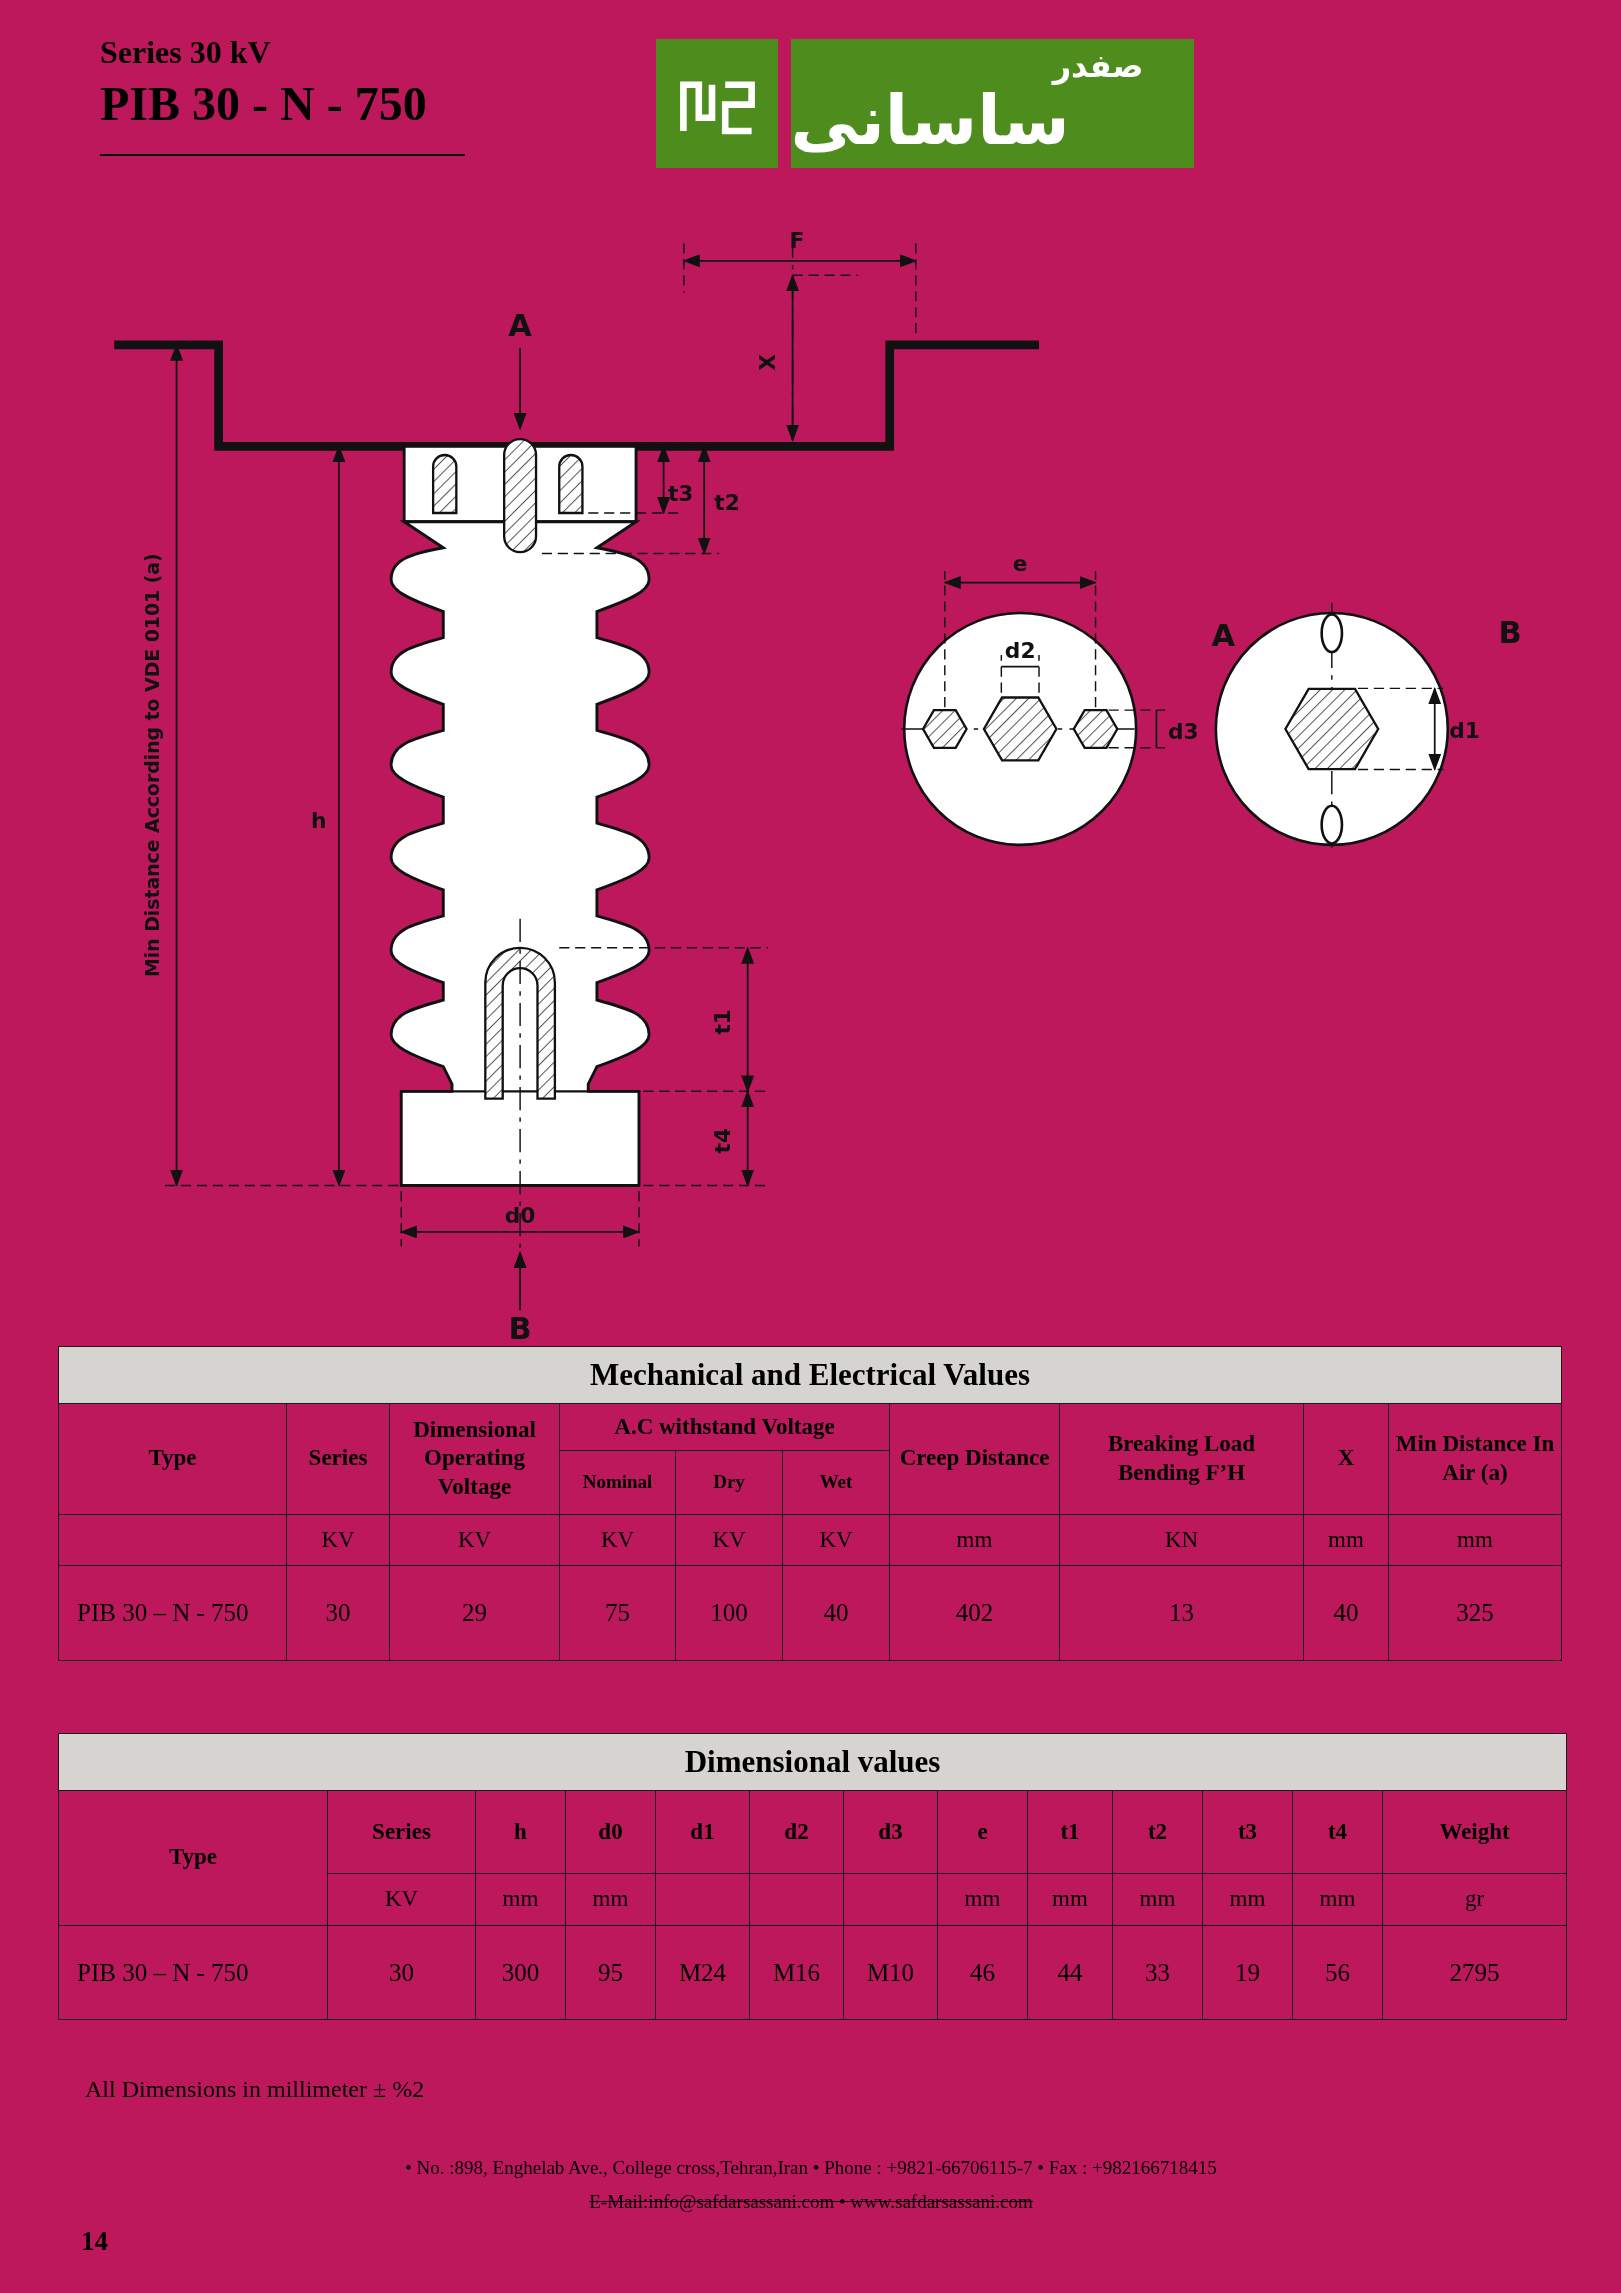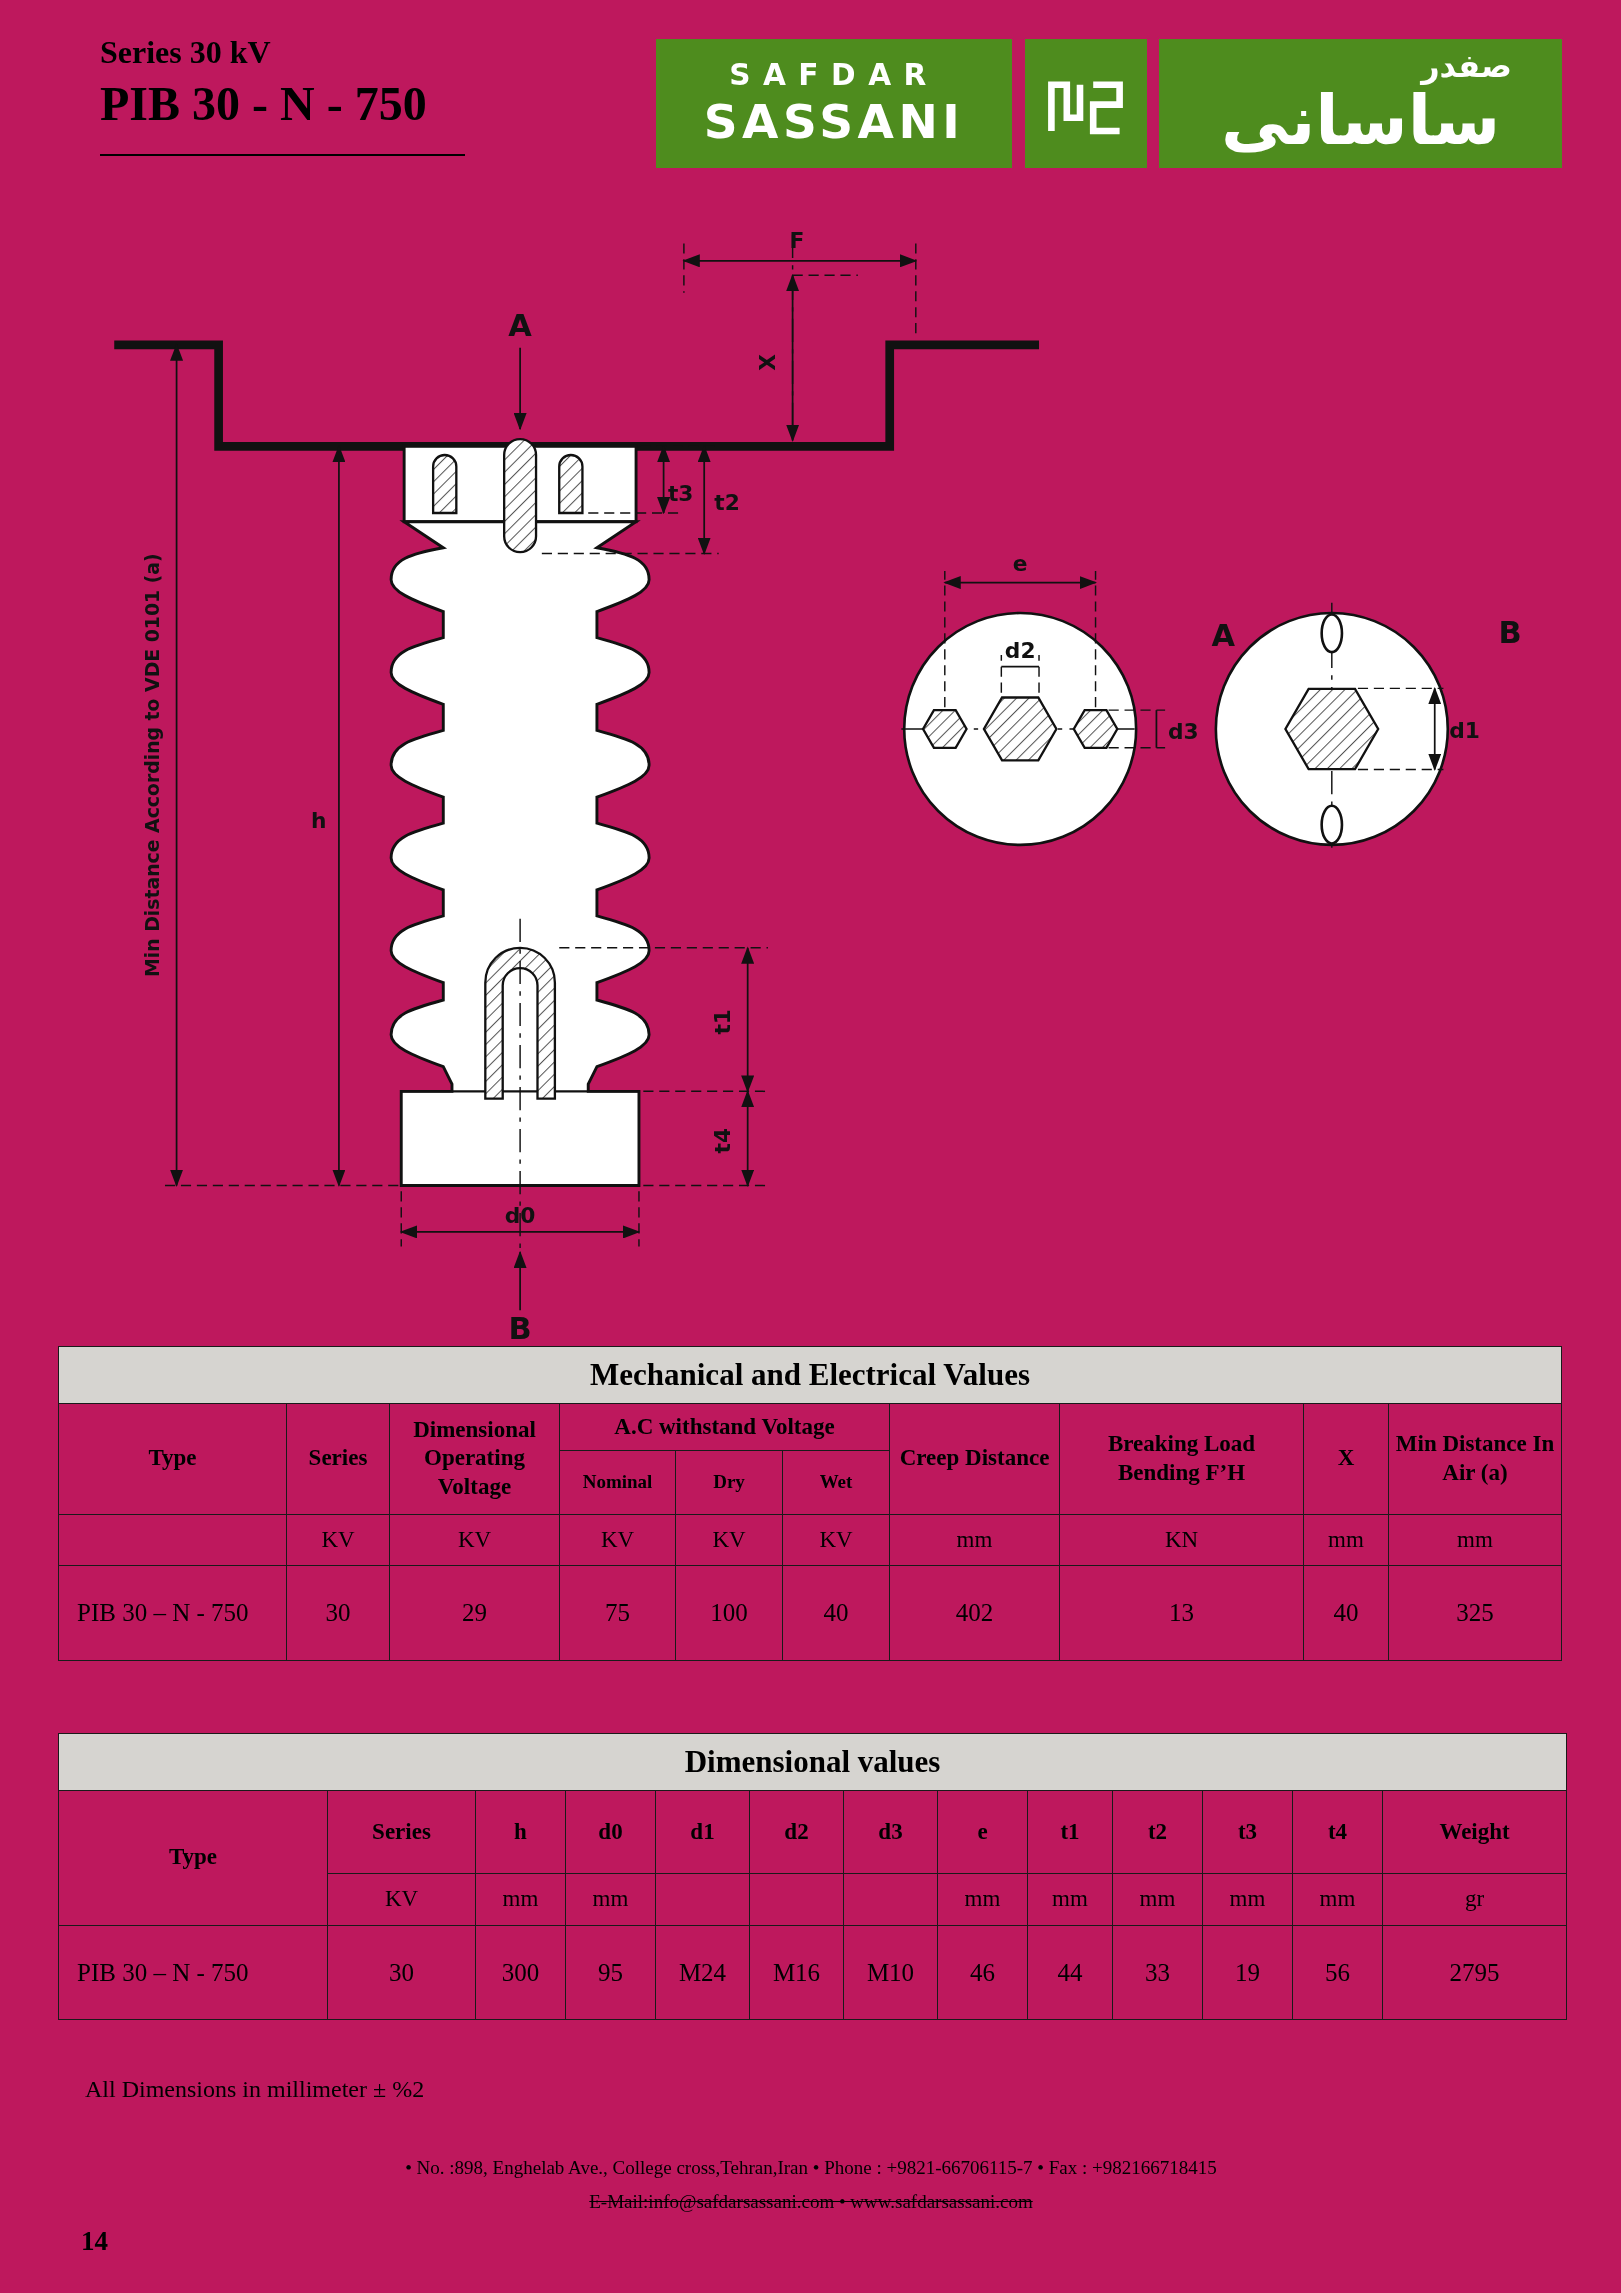--- a/index.html
+++ b/index.html
@@ -15,21 +15,21 @@
   .hdr-rule   { width:365px; border-bottom:2.7px solid #000; margin-top:23px; }
 
   
   .logo { position:absolute; left:656px; top:39px; height:129px; display:flex; gap:12.5px; }
   .logo-block { background:#4e8c1e; color:#fff; display:flex; flex-direction:column;
                 align-items:center; justify-content:center; }
   .logo-name  { width:356px; }
   .logo-name .top { font-family:"DejaVu Sans",sans-serif; font-weight:bold; font-size:29.6px; letter-spacing:12.5px; }
   .logo-name .bot { font-family:"DejaVu Sans",sans-serif; font-weight:bold; font-size:47px; letter-spacing:4.5px; margin-top:1.8px; }
   .logo-emblem { width:122px; }
-  .logo-arabic { width:403px; direction:rtl; }
+  .logo-arabic { width:403px; direction:rtl;align-items:flex-end; }
   .logo-arabic .top { font-family:"DejaVu Sans",sans-serif; font-weight:bold; font-size:32px; align-self:flex-start; padding-right:50px; }
   .logo-arabic .bot { font-family:"DejaVu Sans",sans-serif; font-weight:bold; font-size:68px; margin-top:-3.6px; }
 
   
   .drawing { position:absolute; left:49px; top:226px; }
   .oln  { fill:#fff; stroke:#111; stroke-width:2; }
   .oln2 { fill:#fff; stroke:#111; stroke-width:1.8; }
   .hatched { fill:url(#hat); stroke:#111; stroke-width:1.6; }
   .dim { stroke:#111; stroke-width:1.2; fill:none; }
   .ext { stroke:#111; stroke-width:1; stroke-dasharray:7 4; fill:none; }
@@ -63,24 +63,20 @@
 
 <div class="page">
 
   <div class="hdr">
     <div class="hdr-series">Series 30 kV</div>
     <div class="hdr-model">PIB 30 - N - 750</div>
     <div class="hdr-rule"></div>
   </div>
 
   <div class="logo">
-    <div class="logo-block logo-name">
-      <div class="top">SAFDAR</div>
-      <div class="bot">SASSANI</div>
-    </div>
     <div class="logo-block logo-emblem">
       <svg viewBox="0 0 90 90" width="99" height="99">
         <g fill="none" stroke="#fff" stroke-width="6">
           <path d="M14 70 V28 h14 v30 h12 V28"></path>
           <path d="M52 28 h24 v18 H52 v24 h24"></path>
         </g>
       </svg>
     </div>
     <div class="logo-block logo-arabic">
       <div class="top">صفدر</div>

